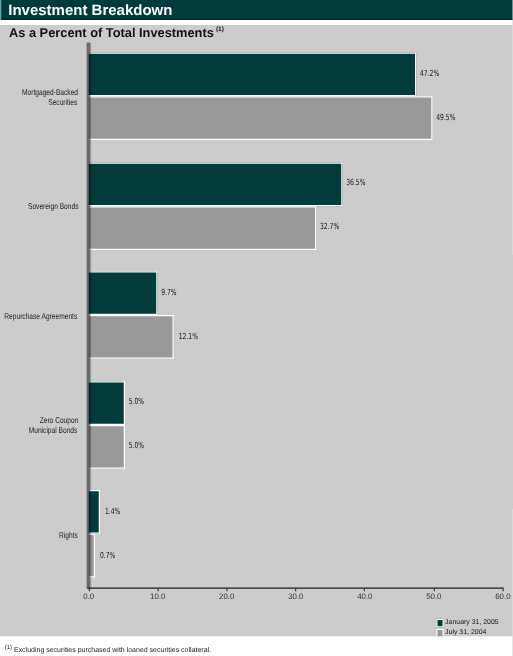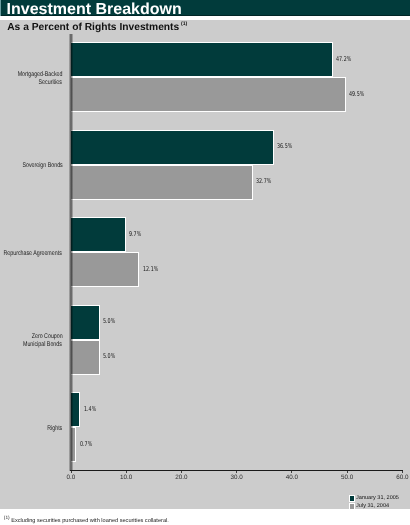--- a/index.html
+++ b/index.html
@@ -7,21 +7,21 @@
        font-family:"Liberation Sans",sans-serif;overflow:hidden;
        -webkit-font-smoothing:antialiased;text-rendering:geometricPrecision;}
   #page{position:relative;width:410px;height:525px;}
 
   
   .titlebar{position:absolute;left:0;top:0;width:410px;height:16px;
             background:#013b3b;box-shadow:inset 0 -1px 0 rgba(0,0,0,.35);}
   .titlebar .accent{position:absolute;left:0;top:0;width:1.3px;height:16px;
             background:#6d9ea1;}
   .titlebar .txt{position:absolute;left:6.6px;top:0.9px;
-            font-size:16px;font-weight:bold;color:#ffffff;}
+            font-size:12px;font-weight:bold;color:#ffffff;}
 
   
   .panel{position:absolute;left:0;top:20px;width:410px;height:489px;
          background:#cccccc;overflow:hidden;}
   .subtitle{position:absolute;left:7.2px;top:0.9px;font-size:10.25px;
             font-weight:bold;color:#111111;}
   .subtitle sup{font-size:5.2px;vertical-align:4.6px;font-weight:bold;
             margin-left:1.7px;}
 
   
@@ -58,21 +58,21 @@
 <body>
 
 <div id="page">
 
   <div class="titlebar">
     <div class="accent"></div>
     <div class="txt">Investment Breakdown</div>
   </div>
 
   <div class="panel">
-    <div class="subtitle"><span>As a Percent of Rights Investments</span><sup>(1)</sup></div>
+    <div class="subtitle"><span>As a Percent of Total Investments</span><sup>(1)</sup></div>
 
     <div id="plotlayer">
         <div class="yaxis" style="left: 69px; top: 14px; width: 4px; height: 437.4px;"></div>
         <div class="xaxis" style="left: 69.6px; top: 449.8px; width: 333.2px; height: 1.6px;"></div>
         <div class="tick" style="left: 70.5px; top: 451.4px; height: 2.1px;"></div>
         <div class="ticklbl" style="left: 51px; width: 40px; top: 454.2px;">0.0</div>
         <div class="tick" style="left: 125.717px; top: 451.4px; height: 2.1px;"></div>
         <div class="ticklbl" style="left: 106.217px; width: 40px; top: 454.2px;">10.0</div>
         <div class="tick" style="left: 180.933px; top: 451.4px; height: 2.1px;"></div>
         <div class="ticklbl" style="left: 161.433px; width: 40px; top: 454.2px;">20.0</div>

